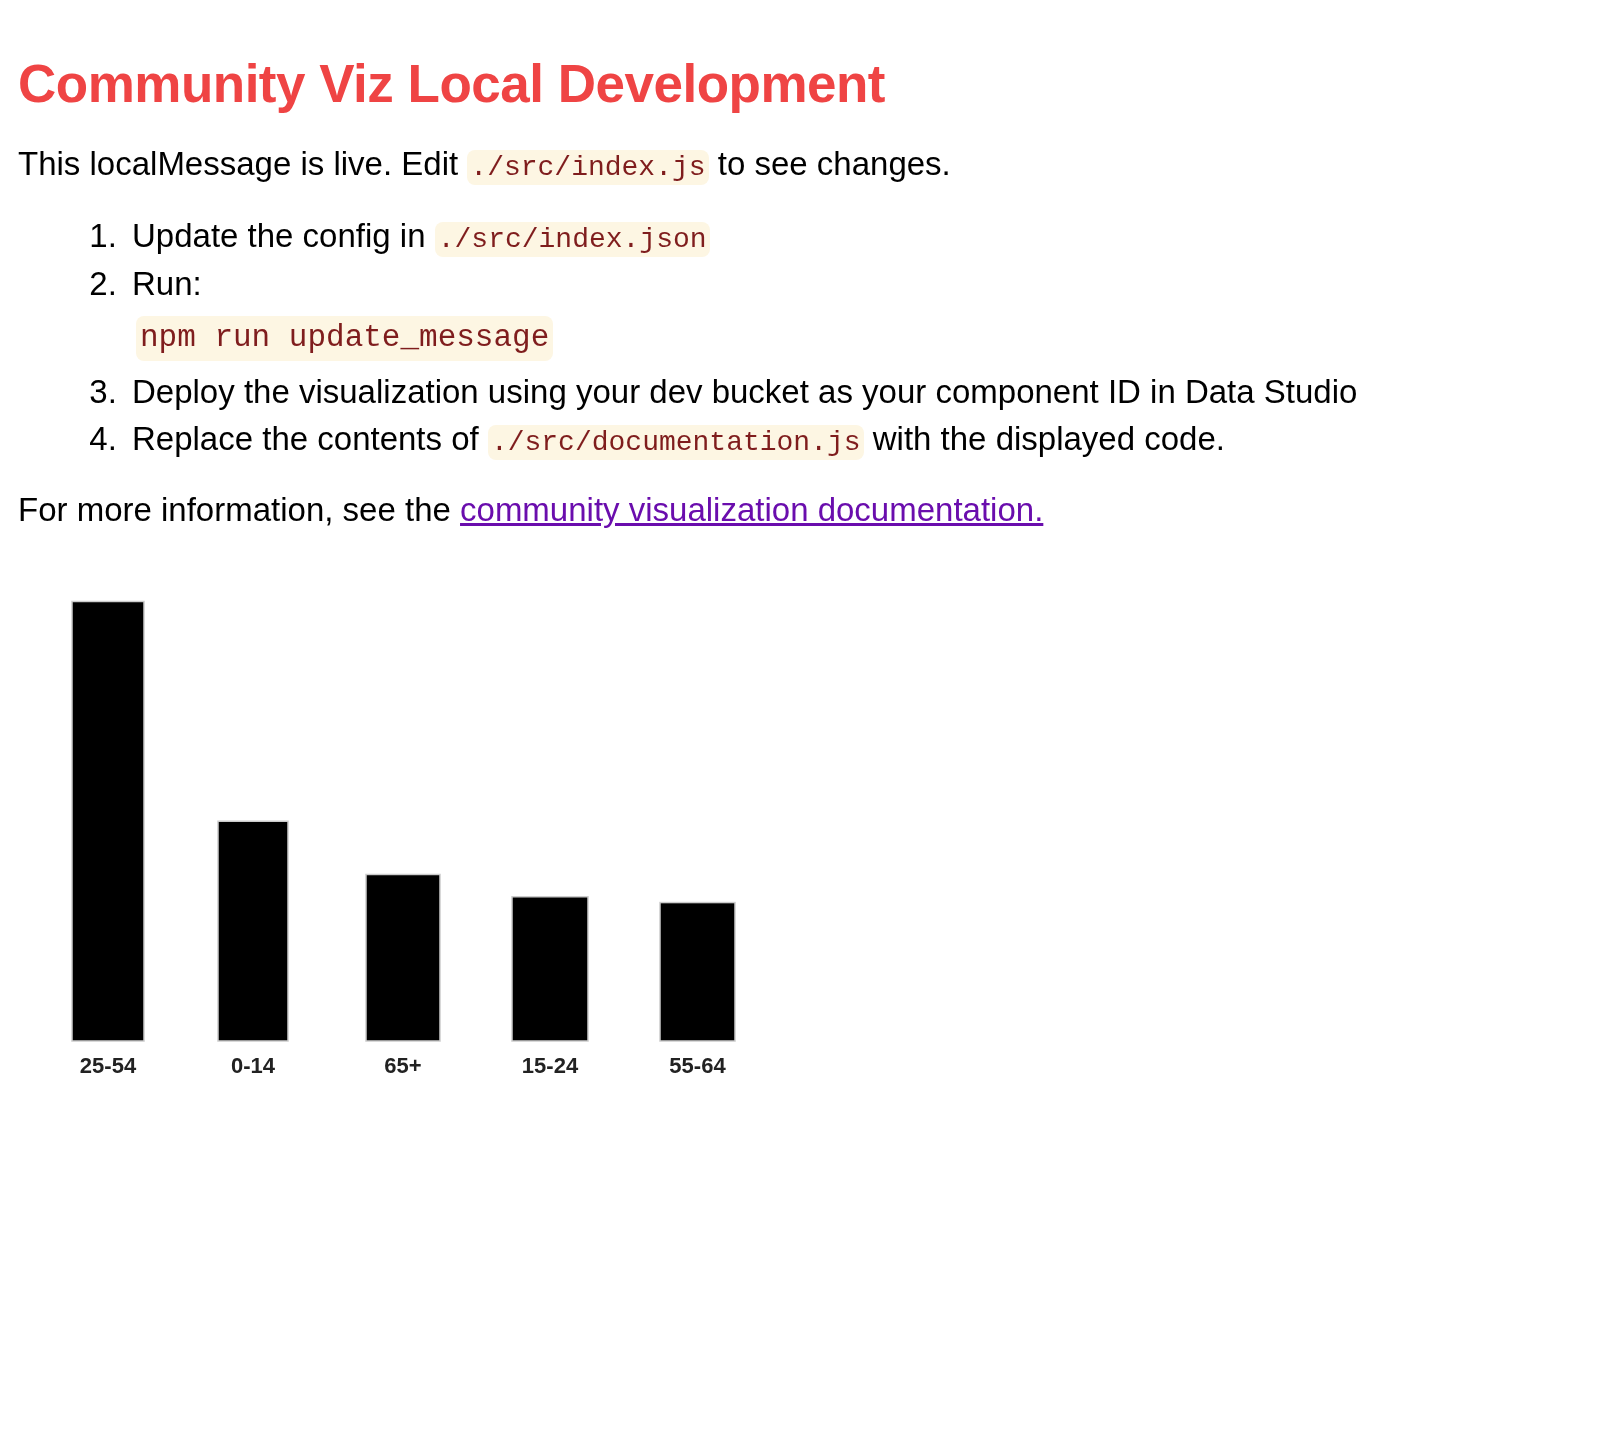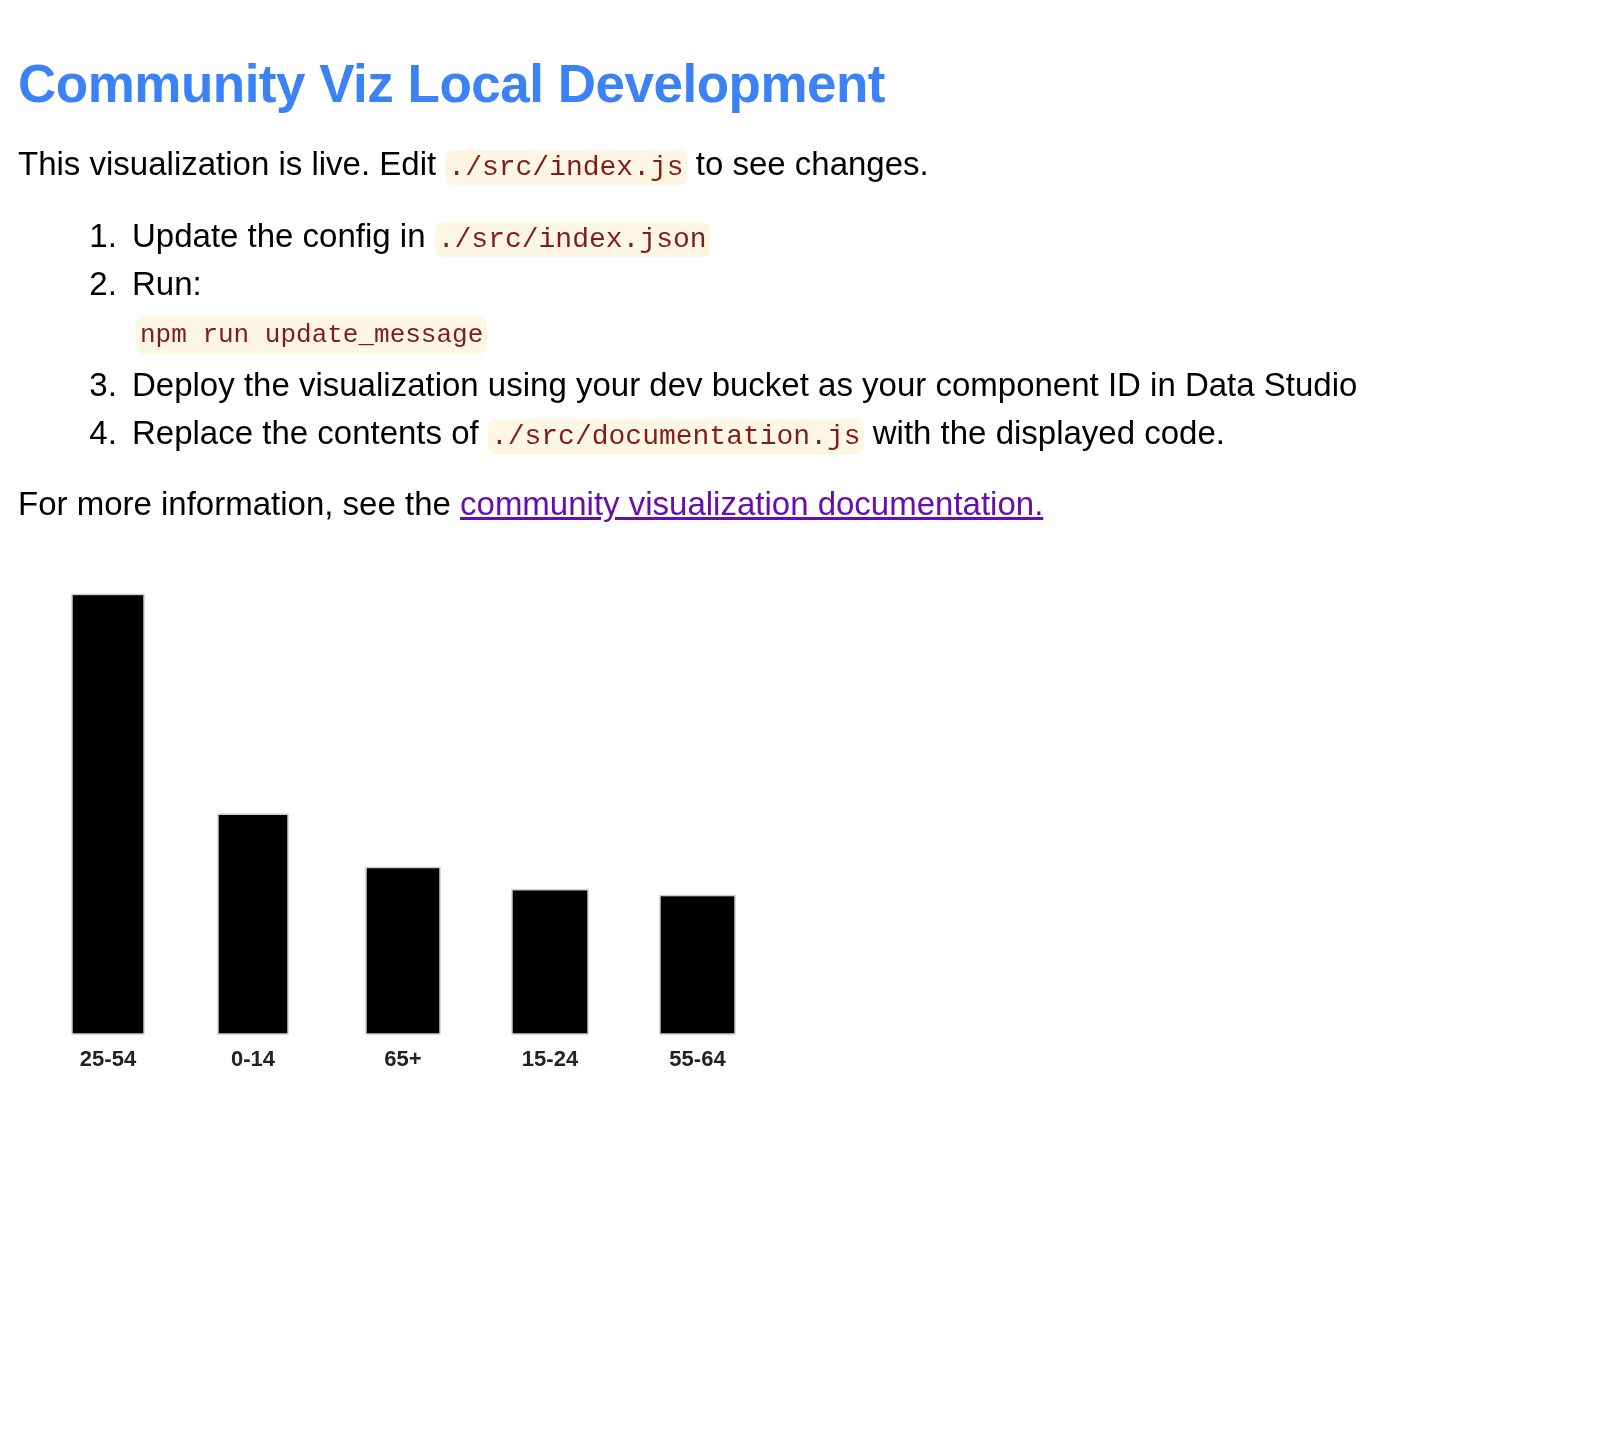--- a/index.html
+++ b/index.html
@@ -19,21 +19,21 @@
     padding: 18px 18px 0 18px;
     box-sizing: border-box;
   }
   h1.page-title {
     font-family: "Liberation Sans", sans-serif;
     font-size: 53px;
     font-weight: bold;
     line-height: 1.12;
     margin: 36px 0 30px 0;
     letter-spacing: -0.5px;
-    color: #3b82f6;
+    color: #ef4444;
   }
   p.body-text {
     font-size: 33px;
     line-height: 1.28;
     margin: 28px 0 28px 0;
     font-weight: 400;
   }
   code.inline-code, .code-block {
     font-family: "Liberation Mono", "DejaVu Sans Mono", monospace;
     background: #fdf6e3;
@@ -50,21 +50,21 @@
     line-height: 1.34;
   }
   ol.steps > li {
     margin: 0 0 3px 0;
     padding-left: 6px;
   }
   .code-block {
     display: inline-block;
     margin: 10px 0 6px 4px;
     padding: 3px 4px;
-    font-size: 26px;
+    font-size: 31px;
     line-height: 1.25;
   }
   a.doc-link {
     color: #6a0dad;
     text-underline-offset: 2px;
   }
   .chart-wrap {
     margin-top: 54px;
     padding-left: 36px;
   }
@@ -84,21 +84,21 @@
     text-anchor: middle;
   }
 </style>
 </head>
 <body>
 
 <div class="page">
 
   <h1 class="page-title">Community Viz Local Development</h1>
 
-  <p class="body-text"><span>This visualization is live. Edit </span><code class="inline-code">./src/index.js</code><span> to see changes.</span></p>
+  <p class="body-text"><span>This localMessage is live. Edit </span><code class="inline-code">./src/index.js</code><span> to see changes.</span></p>
 
 
   <ol class="steps">
     <li><span>Update the config in </span><code class="inline-code">./src/index.json</code><span></span></li>
     <li><span>Run:</span><br><code class="code-block">npm run update_message</code></li>
     <li><span>Deploy the visualization using your dev bucket as your component ID in Data Studio</span></li>
     <li><span>Replace the contents of </span><code class="inline-code">./src/documentation.js</code><span> with the displayed code.</span></li>
   </ol>
 
   <p class="body-text"><span>For more information, see the </span><a class="doc-link" href="#">community visualization documentation.</a></p>

